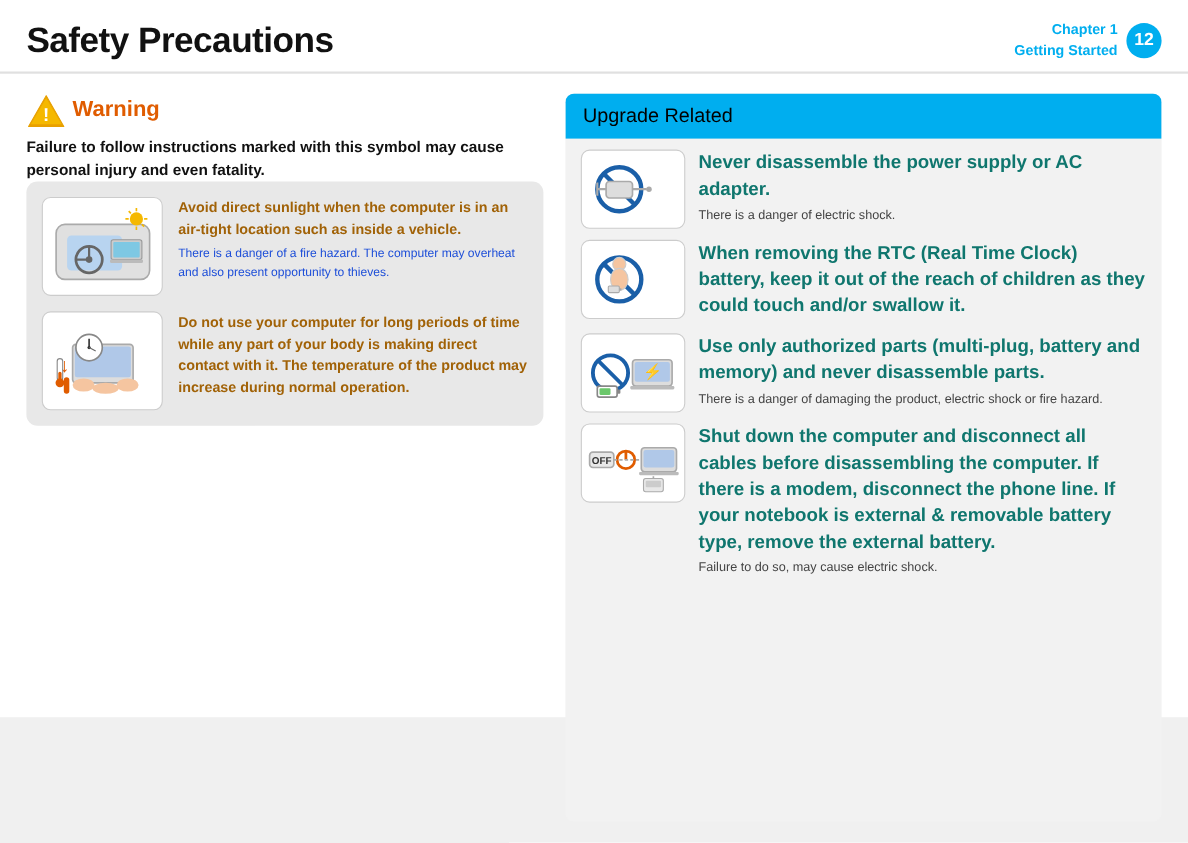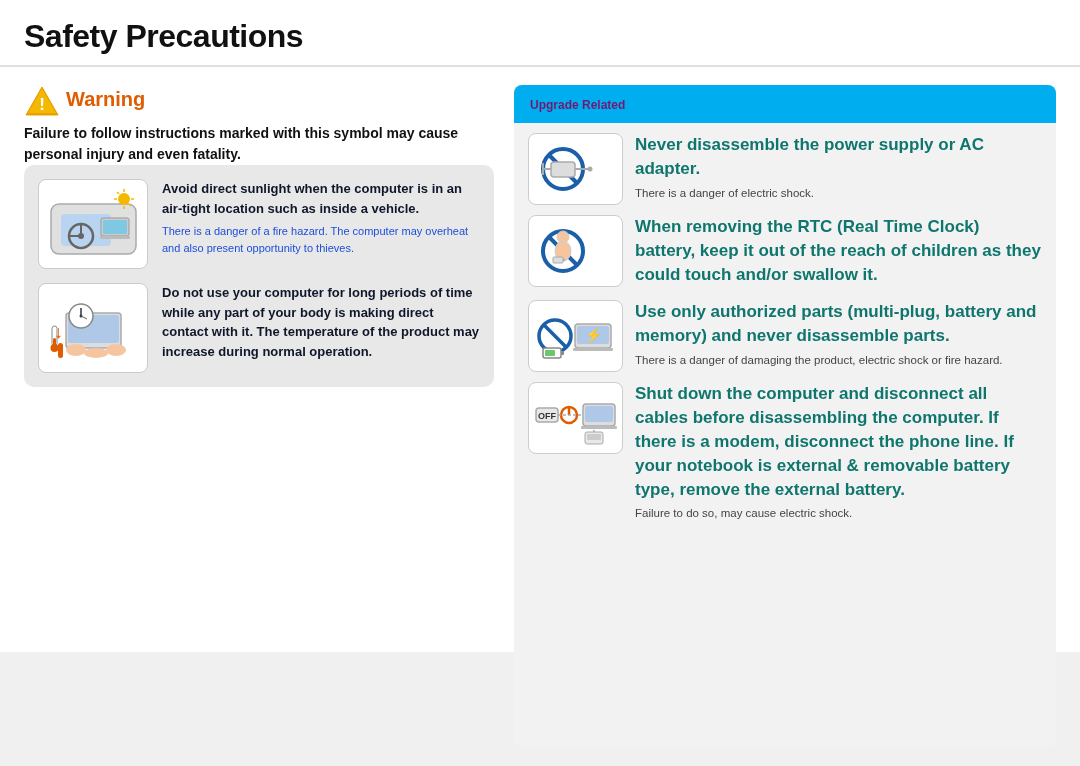--- a/index.html
+++ b/index.html
@@ -120,21 +120,21 @@
     .card-img svg {
       width: 95px;
       height: 80px;
     }
     .card-text-col {
       flex: 1;
     }
     .card-bold {
       font-size: 13px;
       font-weight: 700;
-      color: #0f172a;
+      color: #a16207;
       line-height: 1.5;
       margin-bottom: 5px;
     }
     .card-desc {
       font-size: 11px;
       color: #1d4ed8;
       line-height: 1.5;
     }
 
     
@@ -144,23 +144,23 @@
       border-radius: 8px;
       padding: 0;
       overflow: hidden;
     }
     .upgrade-header {
       background: #00aeef;
       padding: 10px 16px;
       margin-bottom: 0;
     }
     .upgrade-title {
-      font-size: 12px;
-      font-weight: 700;
-      color: #701a75;
+      font-size: 18px;
+      font-weight: 400;
+      color: #000000;
     }
     .upgrade-items {
       padding: 10px 14px;
       display: flex;
       flex-direction: column;
       gap: 10px;
     }
     .upgrade-item {
       display: flex;
       gap: 12px;
@@ -205,20 +205,27 @@
       height: 28px;
     }
   </style>
 </head>
 <body>
 
 <div class="page">
 
   <div class="header">
     <span class="header-title">Safety Precautions</span>
+    <div class="header-right">
+      <div class="chapter-text">
+        <span>Chapter 1</span><br>
+        <span>Getting Started</span>
+      </div>
+      <div class="chapter-badge">12</div>
+    </div>
   </div>
 
   <div class="main-content">
 
     <div class="left-col">
 
       <div class="warning-header">
         <span class="triangle-icon">
           <svg viewBox="0 0 36 32" width="36" height="32">
             <polygon points="18,2 34,30 2,30" fill="#e8a000" stroke="#e8a000" stroke-linejoin="round"></polygon>

